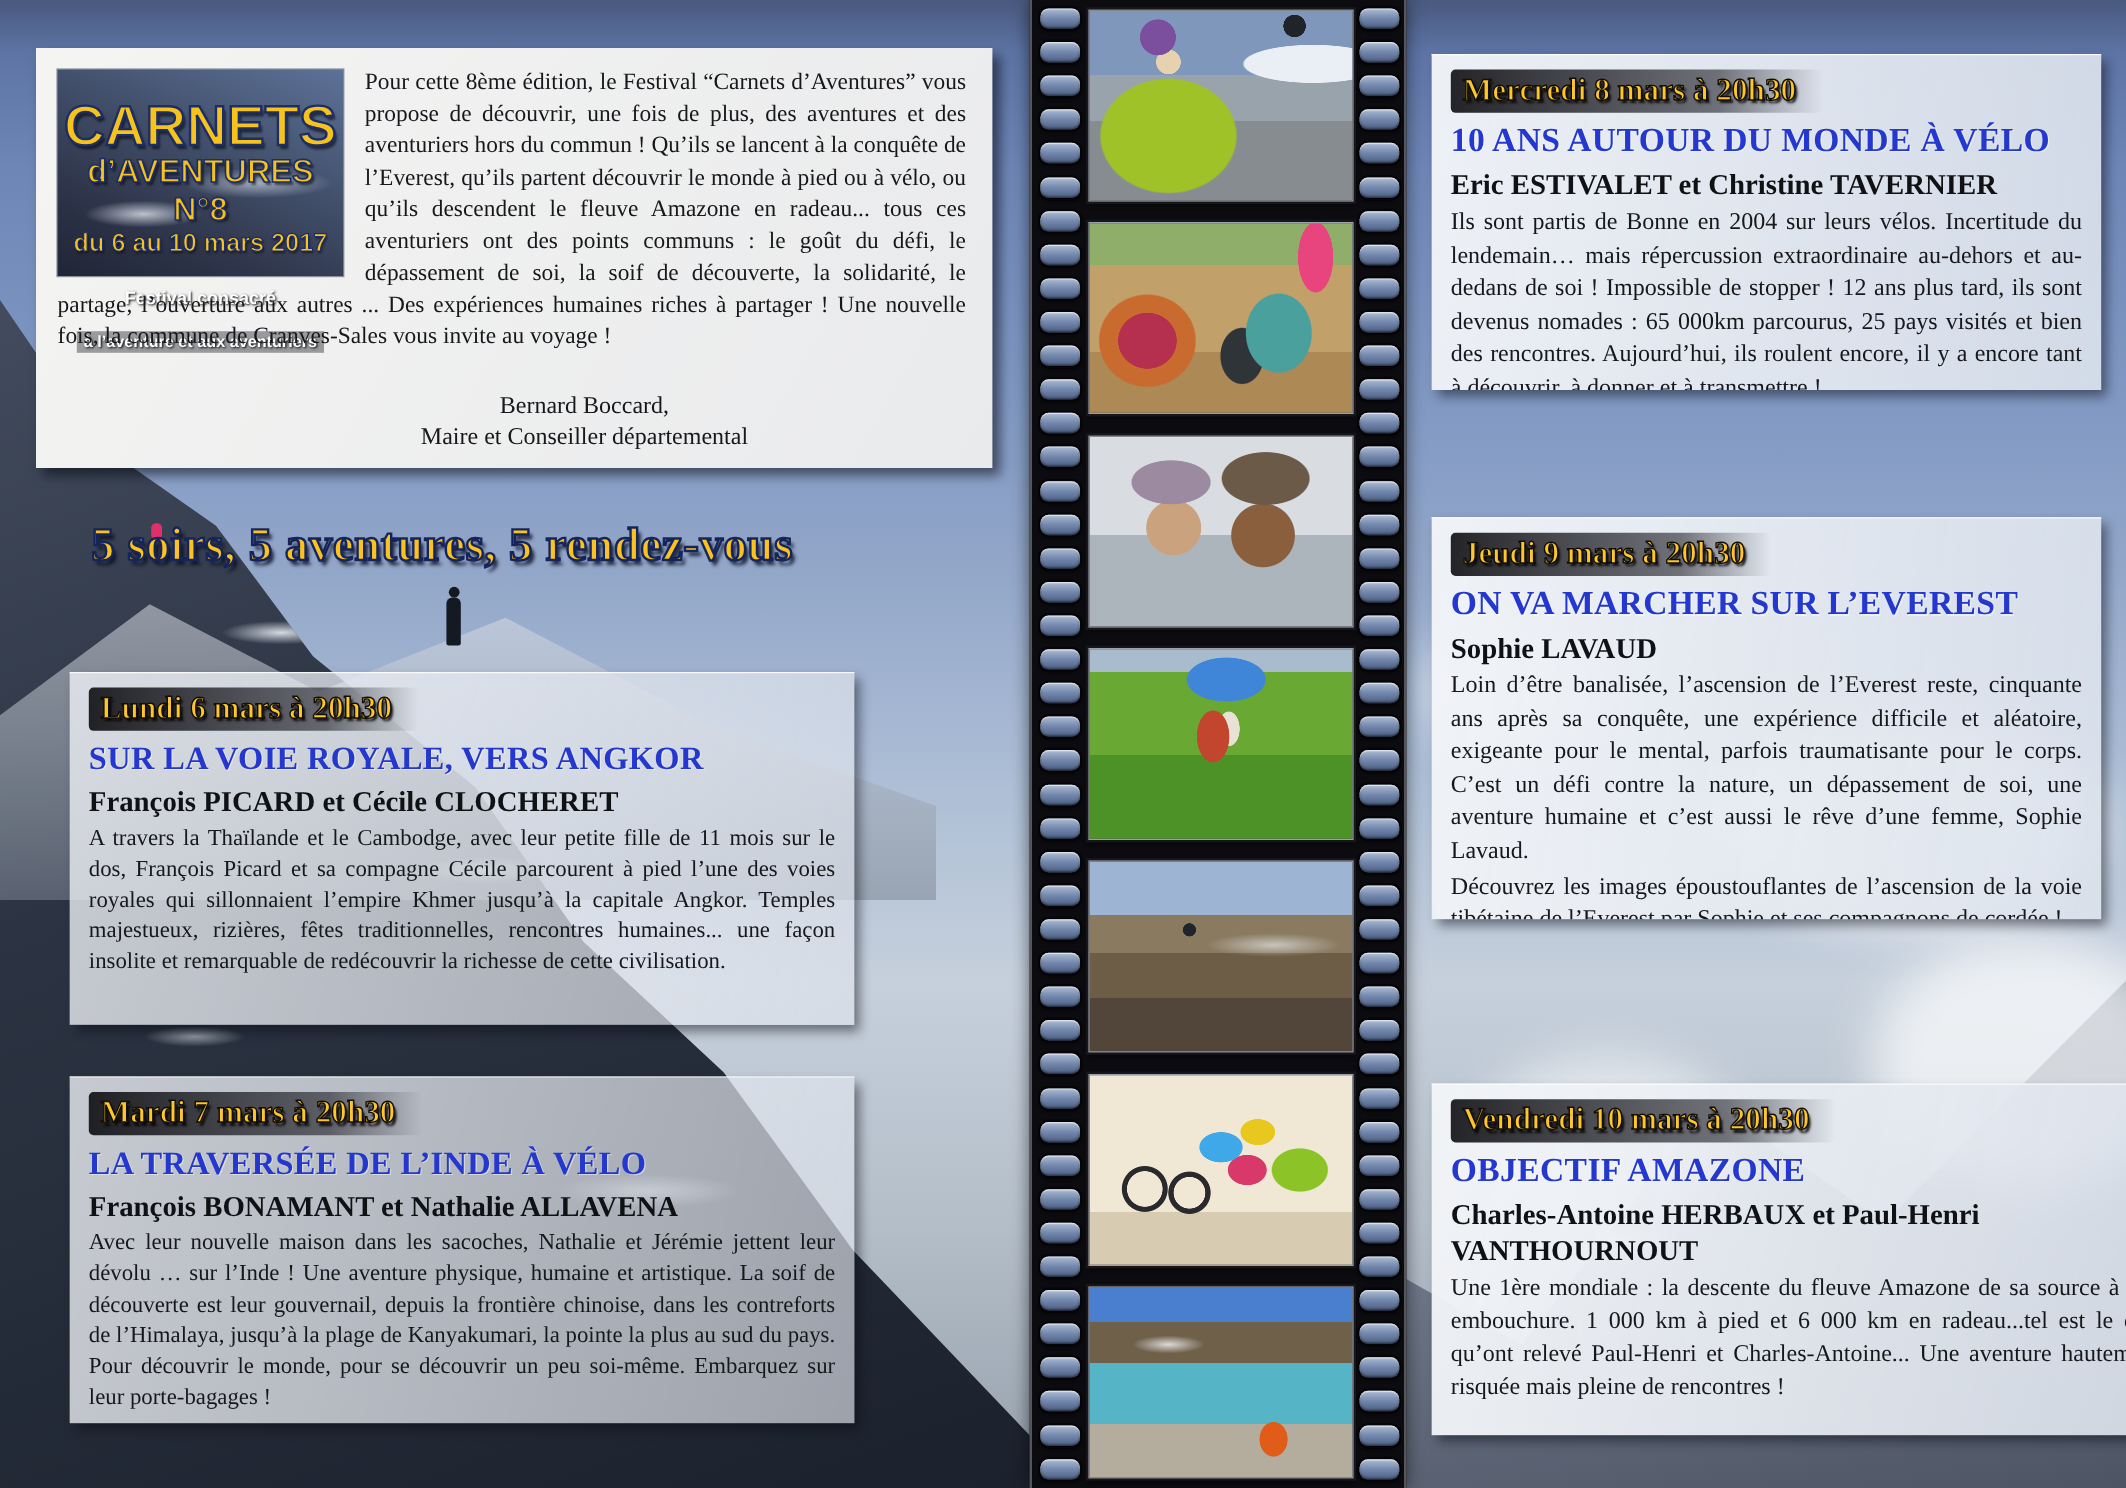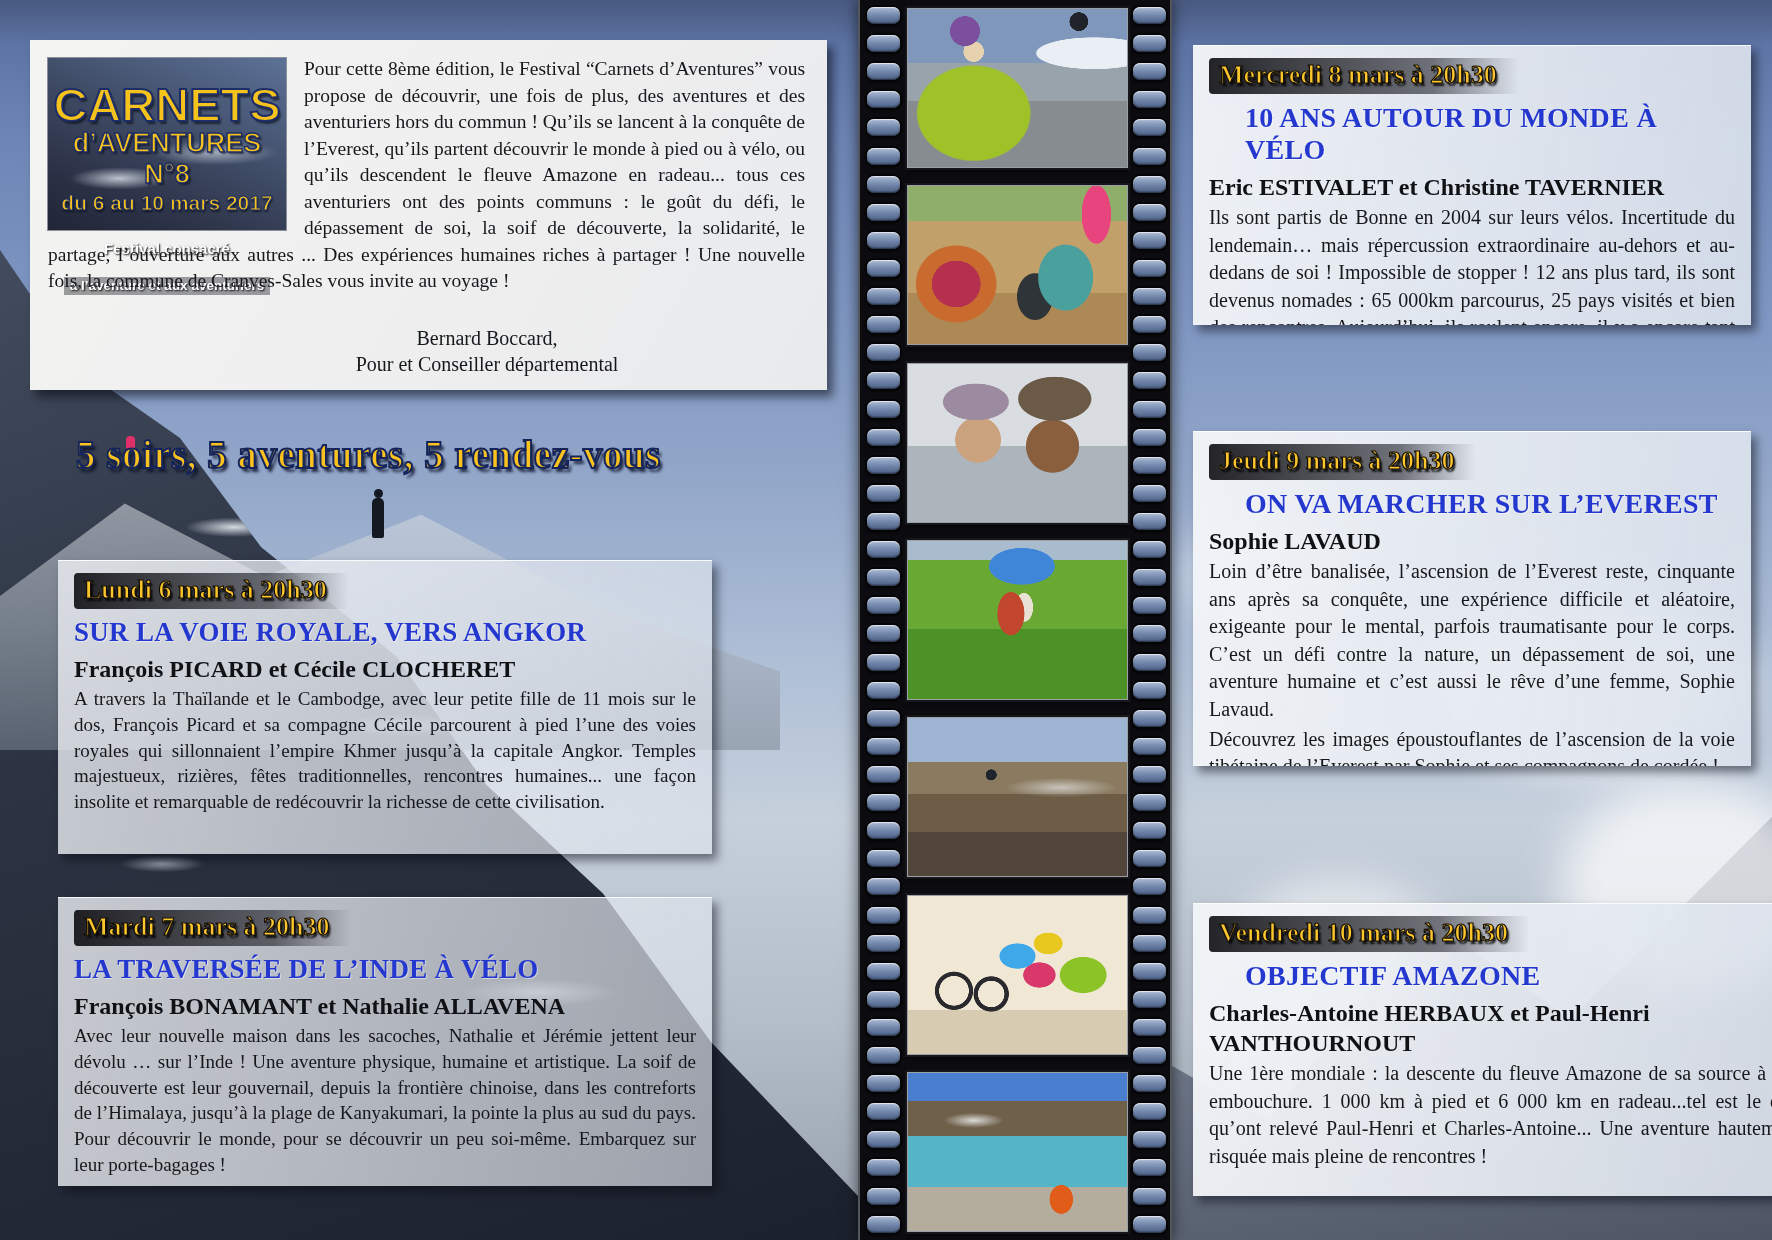--- a/index.html
+++ b/index.html
@@ -79,21 +79,21 @@
   .p-mardi{left:58px;top:897px;width:654px;height:289px;}
   .p-mercredi{left:1193px;top:45px;width:558px;height:280px;}
   .p-jeudi{left:1193px;top:431px;width:558px;height:335px;}
   .p-vendredi{left:1193px;top:903px;width:624px;height:293px;}
   .date-banner{display:inline-block;margin:4px 0 2px 0;padding:2px 22px 4px 10px;border-radius:4px;
     background:linear-gradient(90deg,rgba(8,8,12,.88) 0%,rgba(16,16,24,.55) 72%,rgba(16,16,24,0) 100%);}
   .date-banner span{font-size:26px;font-weight:bold;color:#fcc62c;
     -webkit-text-stroke:1.2px #140f06;text-shadow:2px 3px 2px rgba(0,0,0,.85);}
   .event-title{margin:6px 0 2px 0;font-size:27px;font-weight:bold;color:#2438cf;
     letter-spacing:.3px;text-shadow:1px 1px 0 rgba(255,255,255,.45);}
-  .right-panel .event-title{font-size:28px;margin-left:36px;}
+  .right-panel .event-title{font-size:28px;}
   .event-speakers{margin:6px 0 2px 0;font-size:24px;font-weight:bold;color:#101114;line-height:1.25;}
   .event-body{margin:2px 0 0 0;font-size:19px;line-height:1.36;color:#17181c;text-align:justify;}
   .right-panel .event-body{font-size:20px;line-height:1.38;}
 
   
   .filmstrip{position:absolute;left:858px;top:0;width:314px;height:1240px;
     background:#0c0c10;display:grid;grid-template-columns:47px 1fr 42px;
     border-left:2px solid #55555c;border-right:2px solid #55555c;
     box-shadow:0 0 14px rgba(0,0,0,.6);}
   .sprockets{display:flex;flex-direction:column;justify-content:space-between;
@@ -166,21 +166,21 @@
     <div class="logo">
       <div class="logo-l1">CARNETS</div>
       <div class="logo-l2">d’AVENTURES N°8</div>
       <div class="logo-l3">du 6 au 10 mars 2017</div>
       <div class="logo-l4">Festival consacré</div><br>
       <div class="logo-l5">à l’aventure et aux aventuriers</div>
     </div>
     <p class="intro-text">Pour cette 8ème édition, le Festival “Carnets d’Aventures” vous propose de découvrir, une fois de plus, des aventures et des aventuriers hors du commun ! Qu’ils se lancent à la conquête de l’Everest, qu’ils partent découvrir le monde à pied ou à vélo, ou qu’ils descendent le fleuve Amazone en radeau... tous ces aventuriers ont des points communs : le goût du défi, le dépassement de soi, la soif de découverte, la solidarité, le partage, l’ouverture aux autres ... Des expériences humaines riches à partager ! Une nouvelle fois, la commune de Cranves-Sales vous invite au voyage !</p>
     <div class="signature">
       <div>Bernard Boccard,</div>
-      <div>Pour et Conseiller départemental</div>
+      <div>Maire et Conseiller départemental</div>
     </div>
   </section>
 
   <h1 class="headline">5 soirs, 5 aventures, 5 rendez-vous</h1>
 
   <section class="panel left-panel p-lundi">
     <div class="date-banner"><span>Lundi 6 mars à 20h30</span></div>
     <h2 class="event-title">SUR LA VOIE ROYALE, VERS ANGKOR</h2>
     <h3 class="event-speakers">François PICARD et Cécile CLOCHERET</h3>
     <p class="event-body">A travers la Thaïlande et le Cambodge, avec leur petite fille de 11 mois sur le dos, François Picard et sa compagne Cécile parcourent à pied l’une des voies royales qui sillonnaient l’empire Khmer jusqu’à la capitale Angkor. Temples majestueux, rizières, fêtes traditionnelles, rencontres humaines... une façon insolite et remarquable de redécouvrir la richesse de cette civilisation.</p>

